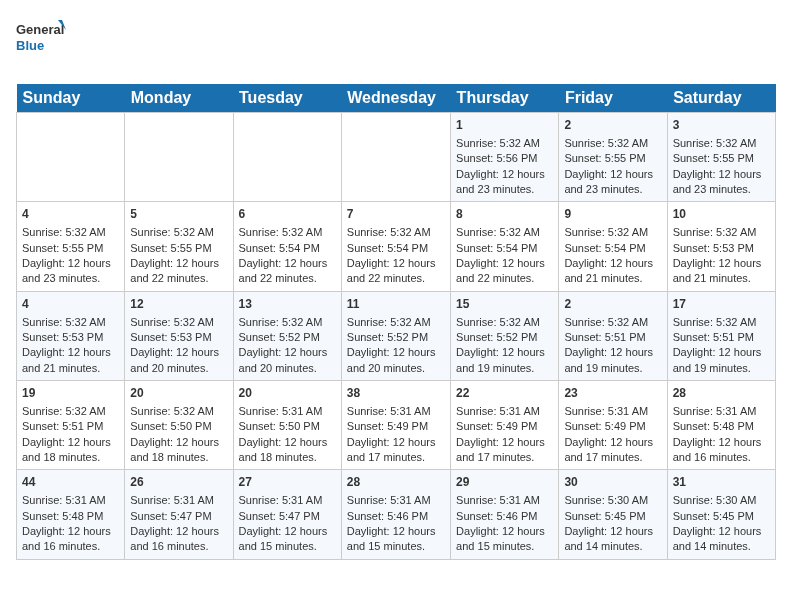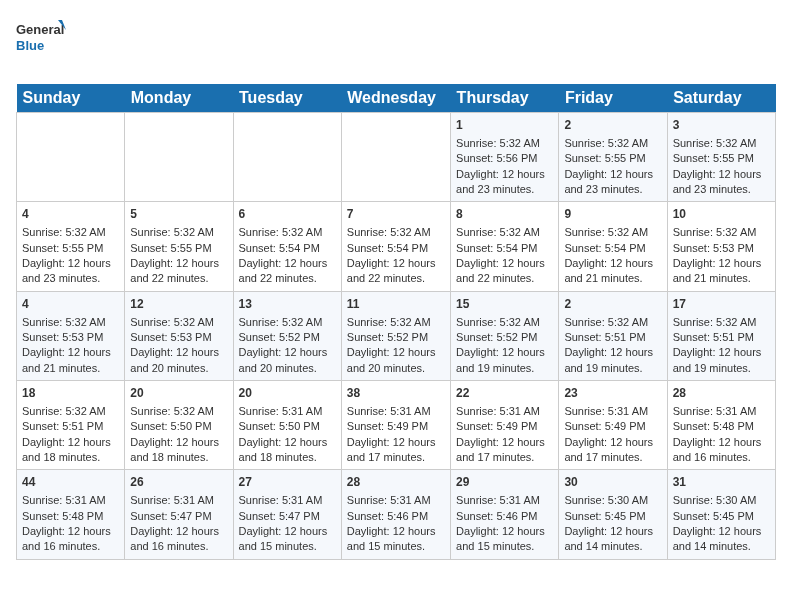--- a/index.html
+++ b/index.html
@@ -225,21 +225,21 @@
         <td>
           <span class="day-num">17</span>
           <div>Sunrise: 5:32 AM</div>
           <div>Sunset: 5:51 PM</div>
           <div>Daylight: 12 hours</div>
           <div>and 19 minutes.</div>
         </td>
       </tr>
       <tr>
         <td>
-          <span class="day-num">18</span>
+          <span class="day-num">19</span>
           <div>Sunrise: 5:32 AM</div>
           <div>Sunset: 5:51 PM</div>
           <div>Daylight: 12 hours</div>
           <div>and 18 minutes.</div>
         </td>
         <td>
           <span class="day-num">20</span>
           <div>Sunrise: 5:32 AM</div>
           <div>Sunset: 5:50 PM</div>
           <div>Daylight: 12 hours</div>

